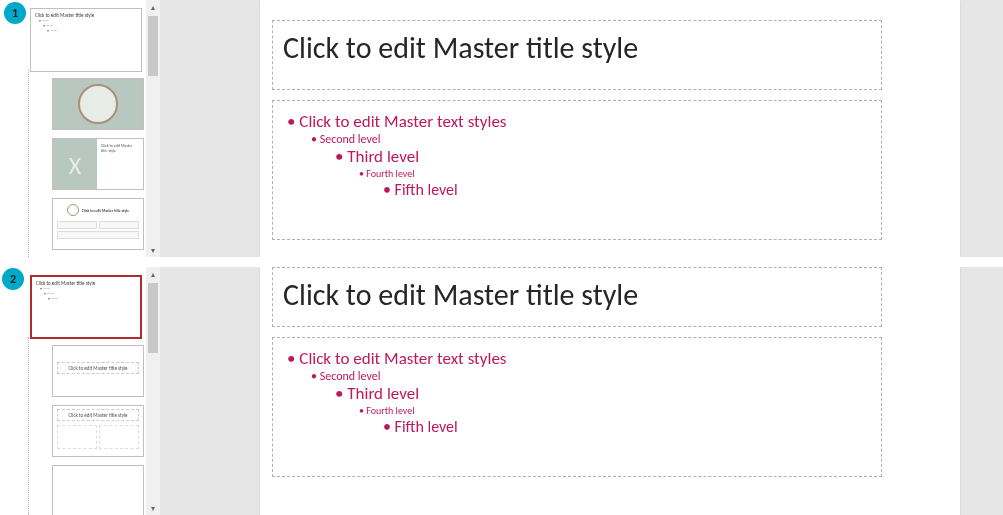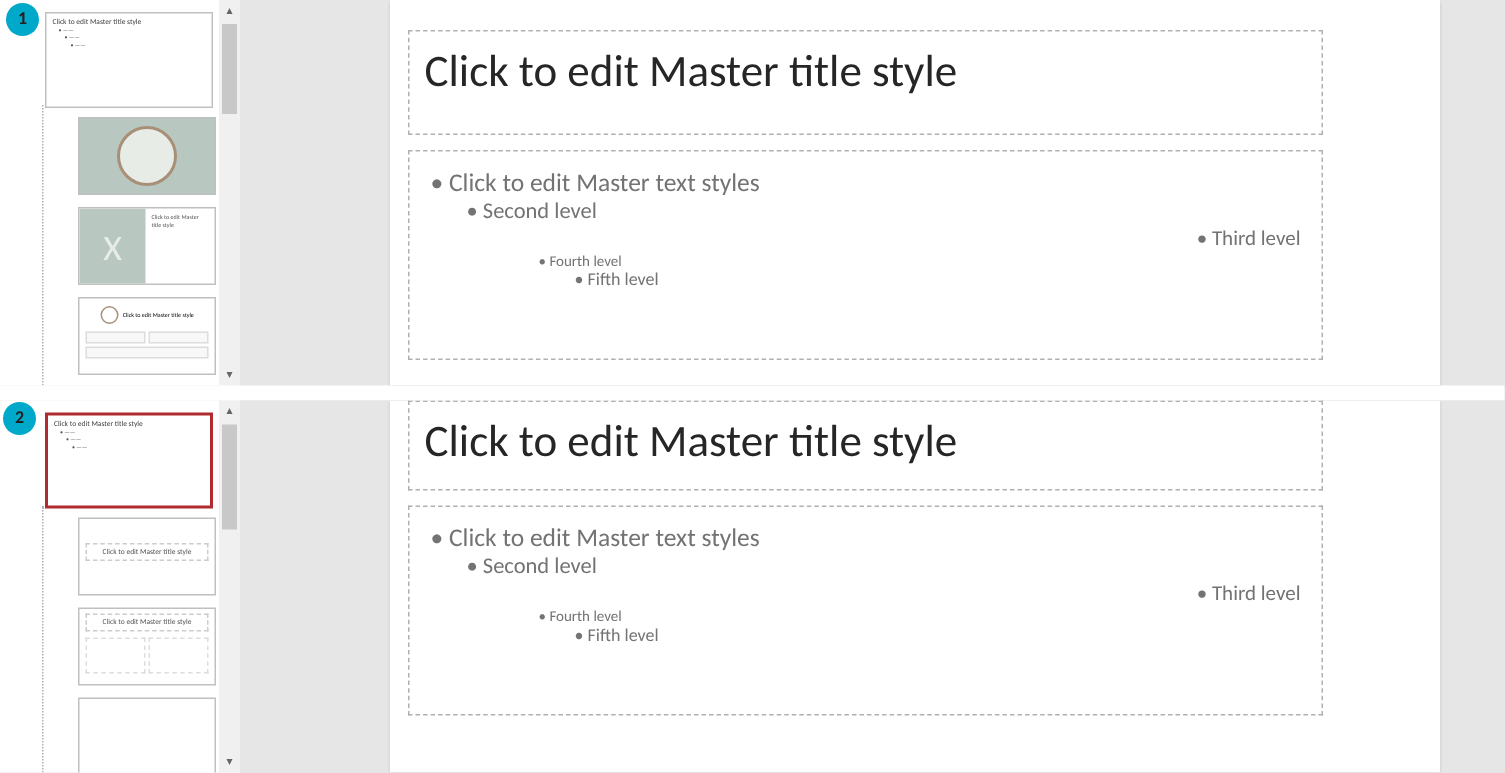--- a/index.html
+++ b/index.html
@@ -156,31 +156,31 @@
   }
   .title-ph .title-text {
     font-size: 30px;
     font-weight: 300;
     color: #262626;
   }
   .body-ph {
     left: 12px; top: 100px; width: 610px; height: 140px;
     padding: 10px 14px;
     font-size: 15px;
-    color: #737373;
+    color: #be185d;
   }
   .panel-bottom .title-ph { top: 0; height: 60px; }
   .panel-bottom .body-ph { top: 70px; }
   .body-ph ul { list-style: none; }
   .body-ph li::before { content: "• "; }
   .lvl1 { font-size: 17px; margin-left: 0; }
-  .lvl2 { font-size: 15px; margin-left: 24px; }
-  .lvl3 { font-size: 14px; margin-left: 48px; text-align: right; }
+  .lvl2 { font-size: 12px; margin-left: 24px; }
+  .lvl3 { font-size: 17px; margin-left: 48px; }
   .lvl4 { font-size: 10px; margin-left: 72px; }
-  .lvl5 { font-size: 12px; margin-left: 96px; }
+  .lvl5 { font-size: 16px; margin-left: 96px; }
 
   
   .deco-a { background: #b8c8c0; display:flex; align-items:center; justify-content:center; }
   .deco-a .wreath {
     width: 40px; height: 40px; border-radius: 50%;
     border: 2px solid #a89078;
     background: #e8ece6;
     position: relative;
   }
   .deco-b { background:#fff; display:flex; }

